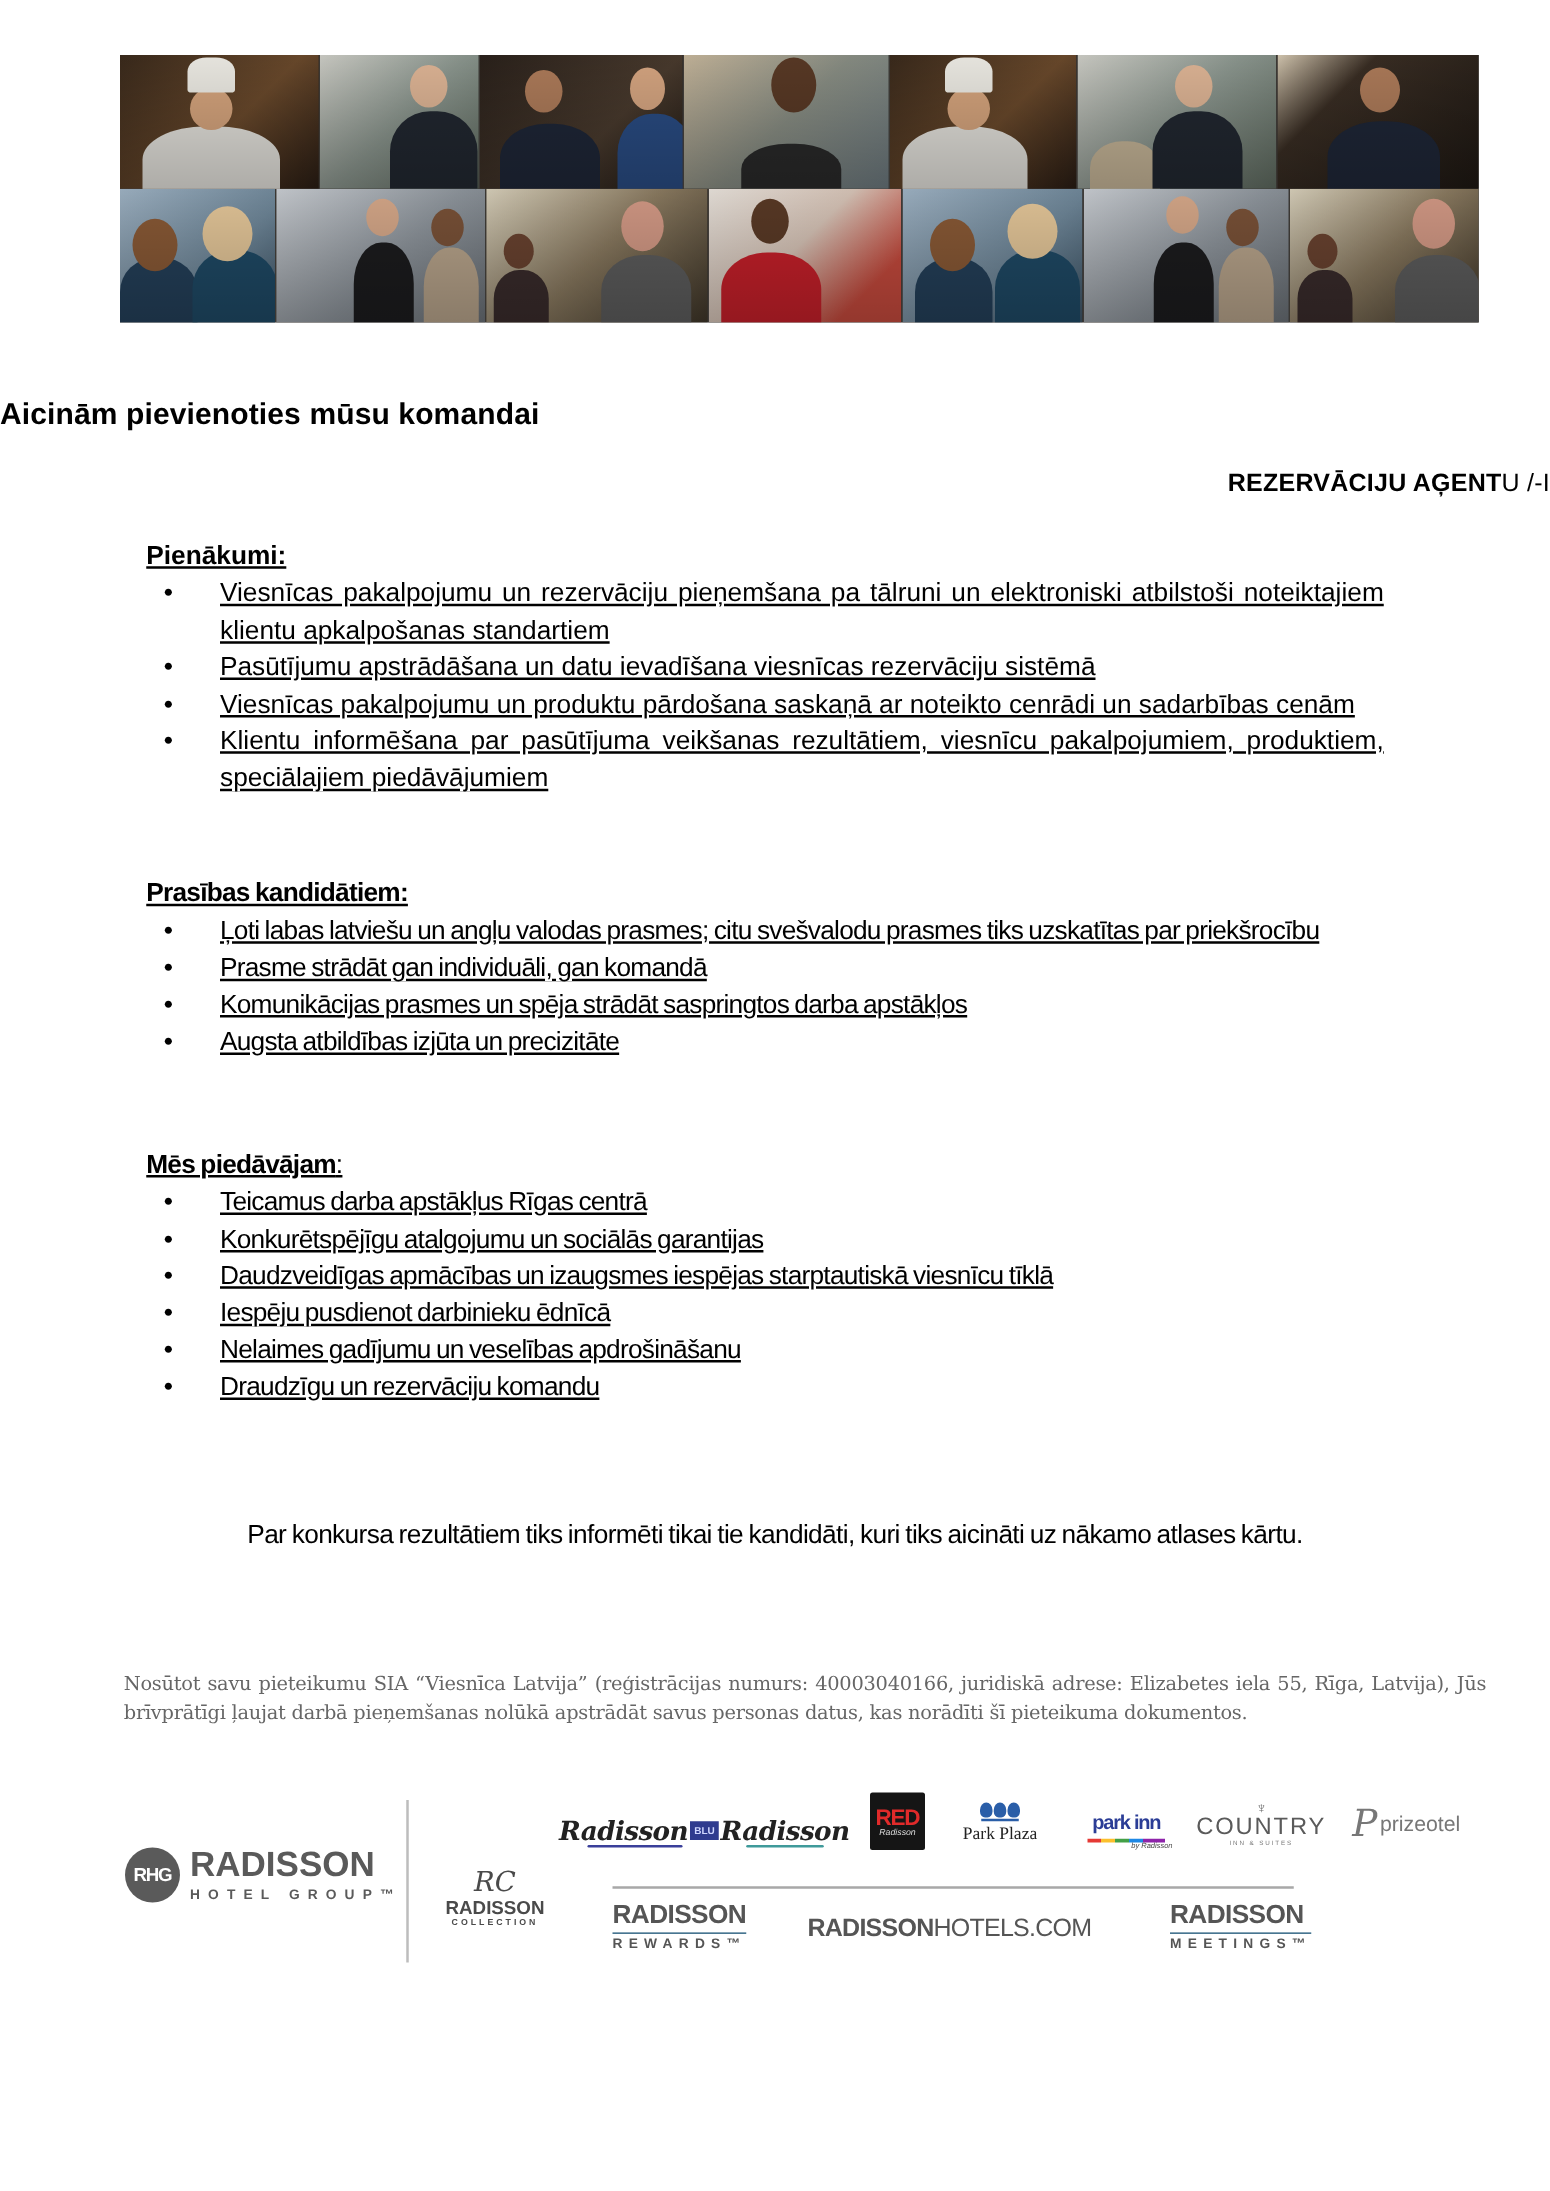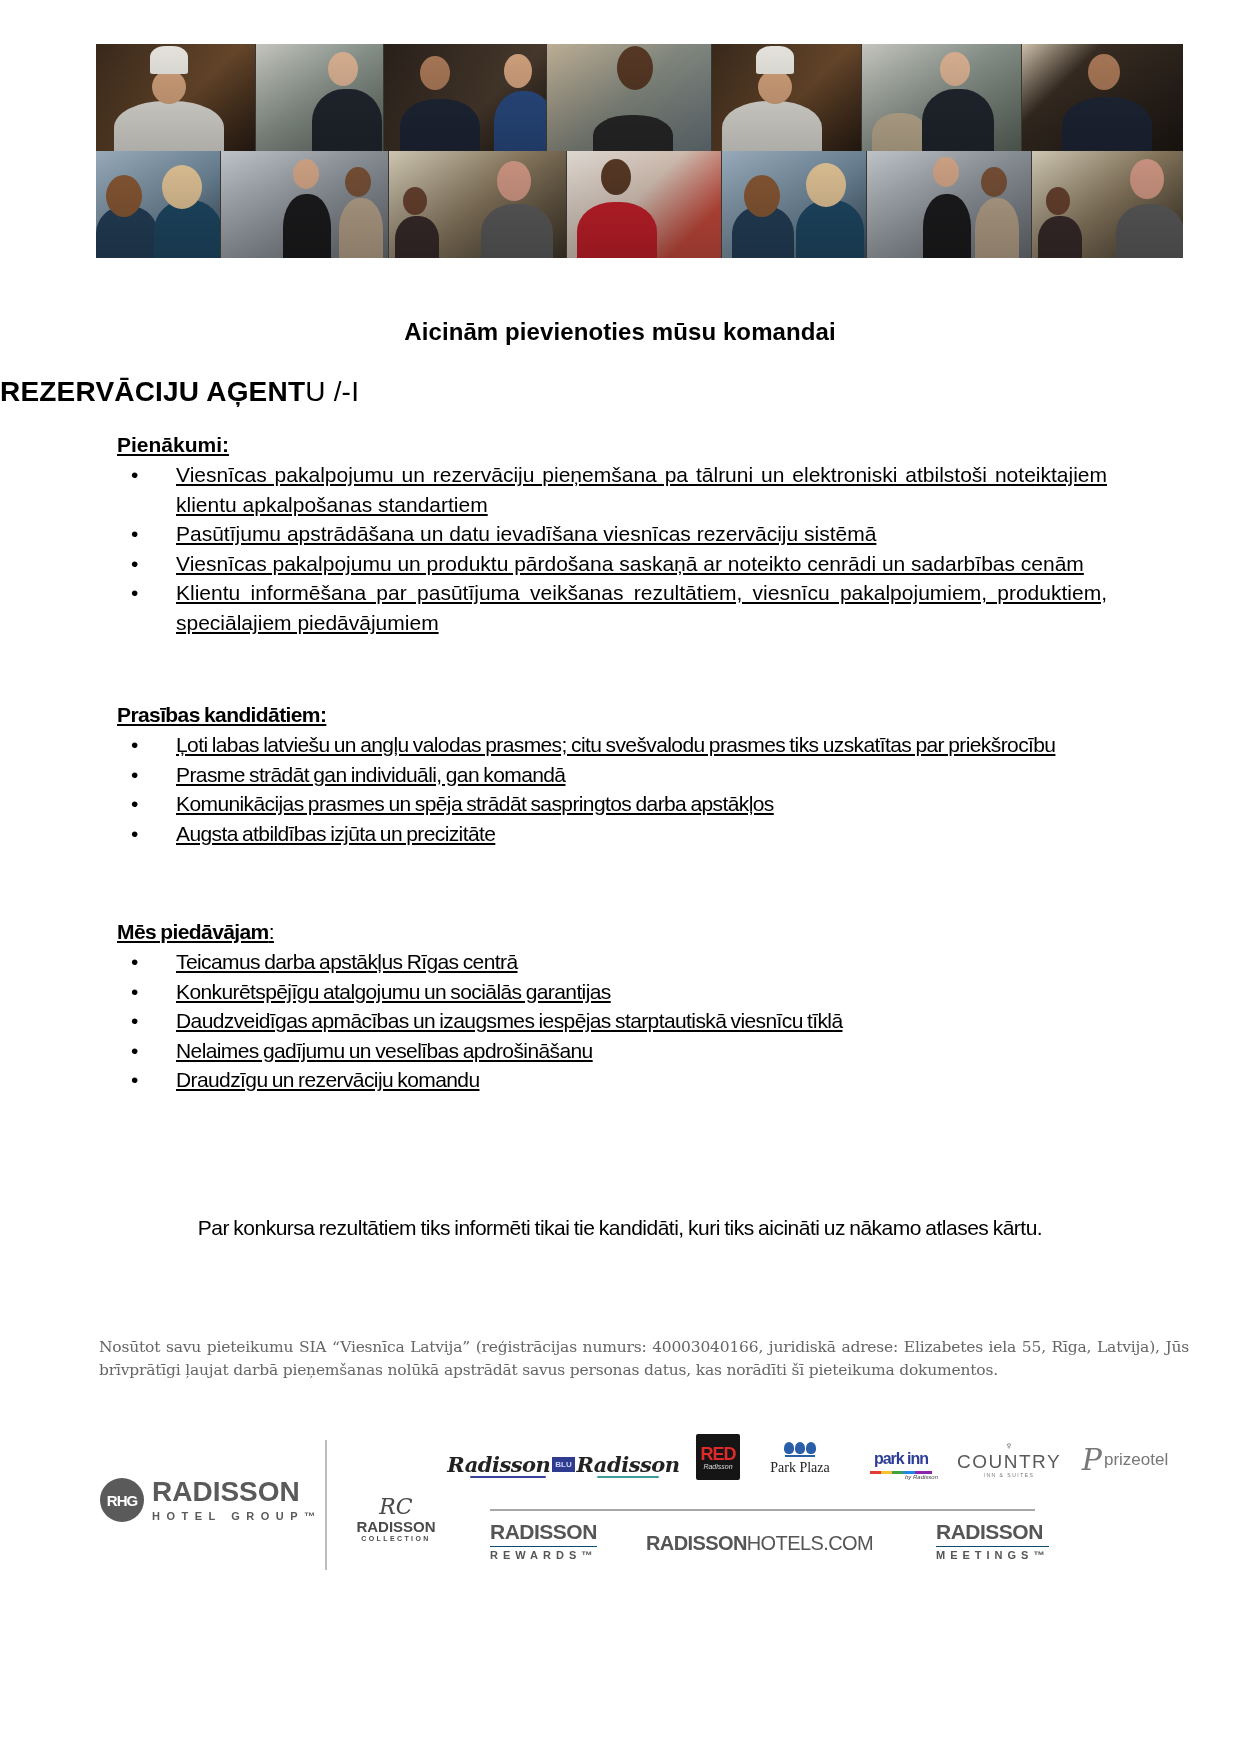--- a/index.html
+++ b/index.html
@@ -14,26 +14,26 @@
     .banner-row { display: flex; height: 107px; }
     .tile { position: relative; height: 107px; overflow: hidden; border-right: 1px solid rgba(255,255,255,0.08); }
     .tile .bg { position: absolute; inset: 0; }
     .tile .person { position: absolute; bottom: -8px; border-radius: 46% 46% 10% 10%; }
     .tile .head { position: absolute; border-radius: 50%; }
     .tile .hat { position: absolute; background: #f1efe8; border-radius: 40% 40% 8% 8%; }
     .tile .shade { position: absolute; inset: 0; background: linear-gradient(180deg, rgba(0,0,0,0.05), rgba(0,0,0,0.25)); }
 
     
     .title1 {
-      position: absolute; left: 0; width: 1240px; top: 318px; text-align: center;
+      position: absolute; left: 0; width: 1240px; top: 318px; text-align: left;
       font-size: 24px; font-weight: bold; letter-spacing: 0.1px;
     }
     .title2 {
-      position: absolute; left: 0; width: 1240px; top: 376px; text-align: left;
-      font-size: 28px; letter-spacing: 0.2px;
+      position: absolute; left: 0; width: 1240px; top: 376px; text-align: right;
+      font-size: 20px; letter-spacing: 0.2px;
     }
     .title2 .b { font-weight: bold; }
 
     .section { position: absolute; left: 117px; width: 990px; text-decoration: underline; }
     .section h3 { font-size: 21px; font-weight: bold; line-height: 30px; }
     .section h3 .normal { font-weight: normal; }
     .section ul { list-style: none; }
     .section li {
       position: relative; padding-left: 59px; font-size: 21px; line-height: 29.5px;
       text-align: justify; text-align-last: left;
@@ -256,20 +256,21 @@
     <li>Augsta atbildības izjūta un precizitāte</li>
   </ul>
 </div>
 
 <div class="section narrow sec3">
   <h3><span>Mēs piedāvājam</span><span class="normal">:</span></h3>
   <ul>
     <li>Teicamus darba apstākļus Rīgas centrā</li>
     <li>Konkurētspējīgu atalgojumu un sociālās garantijas</li>
     <li>Daudzveidīgas apmācības un izaugsmes iespējas starptautiskā viesnīcu tīklā</li>
+    <li>Iespēju pusdienot darbinieku ēdnīcā</li>
     <li>Nelaimes gadījumu un veselības apdrošināšanu</li>
     <li>Draudzīgu un rezervāciju komandu</li>
   </ul>
 </div>
 
 <div class="notice">Par konkursa rezultātiem tiks informēti tikai tie kandidāti, kuri tiks aicināti uz nākamo atlases kārtu.</div>
 
 <div class="disclaimer">Nosūtot savu pieteikumu SIA “Viesnīca Latvija” (reģistrācijas numurs: 40003040166, juridiskā adrese: Elizabetes iela 55, Rīga, Latvija), Jūs brīvprātīgi ļaujat darbā pieņemšanas nolūkā apstrādāt savus personas datus, kas norādīti šī pieteikuma dokumentos.</div>
 
 <div class="rhg">

